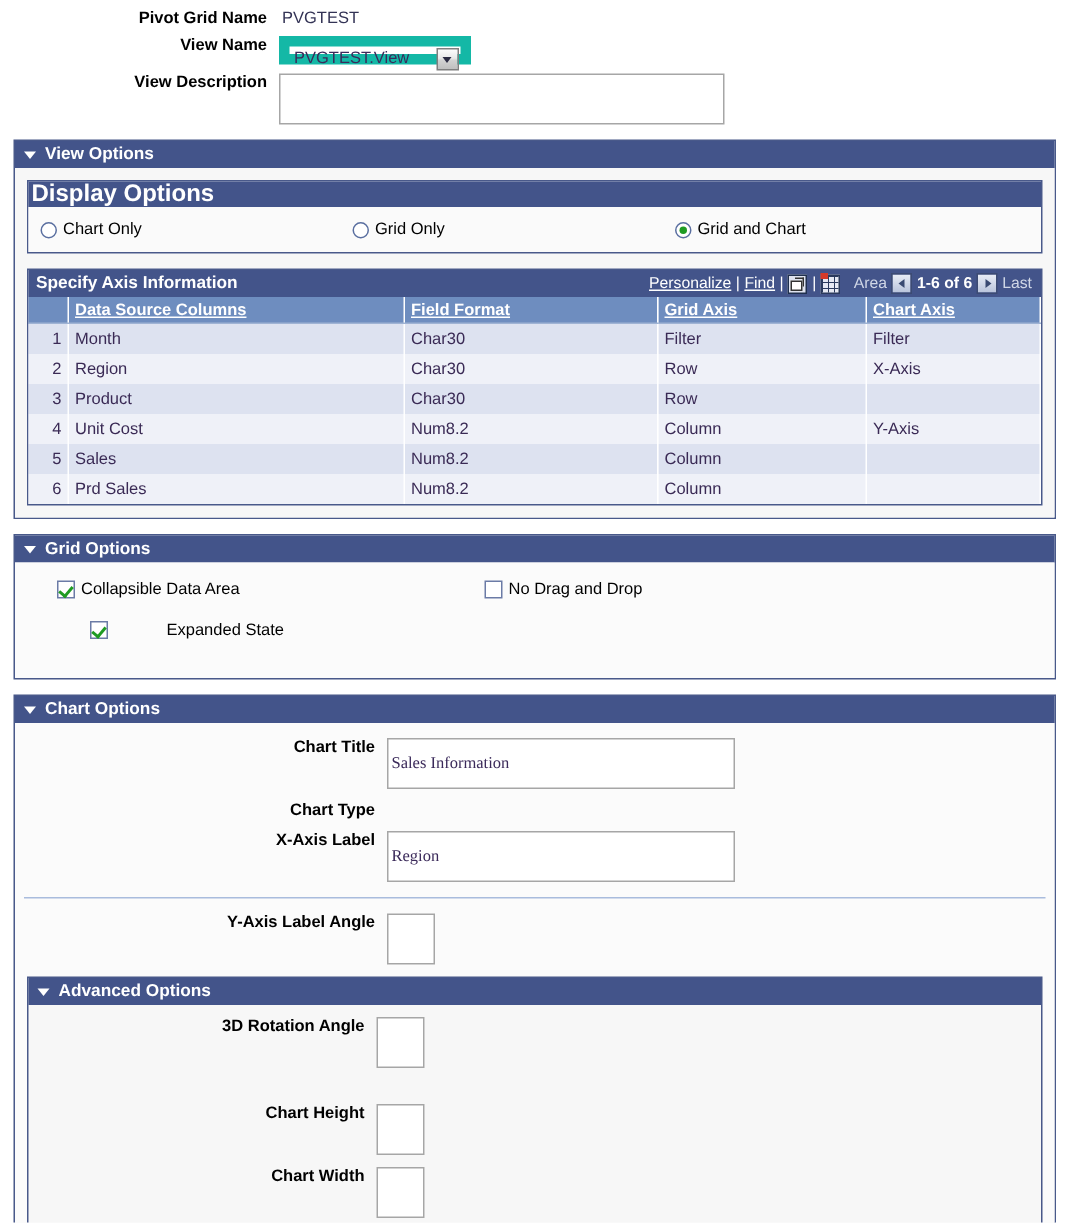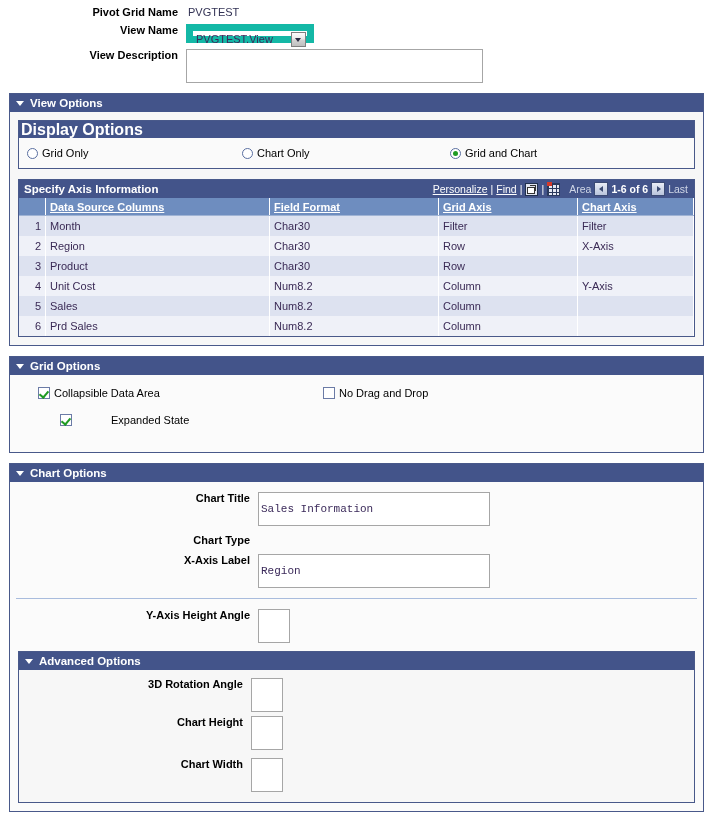--- a/index.html
+++ b/index.html
@@ -37,21 +37,21 @@
     white-space: nowrap;
   }
   .ro-value {
     font-size: 11px;
     color: #333355;
     padding-left: 2px;
   }
 
   
   .txt {
-    font-family: Liberation Mono, monospace;
+    font-family: Liberation Serif, serif;
     font-size: 11px;
     color: #3b2a5a;
     border: 1px solid #a6a6a6;
     background: #ffffff;
     height: 17px;
     line-height: 17px;
     padding: 16px 2px;
     box-sizing: border-box;
     outline: none;
   }
@@ -395,27 +395,27 @@
 <div class="group">
   <div class="group-header">
     <span class="caret"></span>
     <span>View Options</span>
   </div>
   <div class="group-body">
 
     <div class="subpanel">
       <div class="subpanel-header">Display Options</div>
       <div class="radio-row">
+        <div class="radio-item" style="width:208px;">
+          <span class="radio"></span>
+          <span class="lbl">Chart Only</span>
+        </div>
         <div class="radio-item" style="width:215px;">
           <span class="radio"></span>
           <span class="lbl">Grid Only</span>
-        </div>
-        <div class="radio-item" style="width:208px;">
-          <span class="radio"></span>
-          <span class="lbl">Chart Only</span>
         </div>
         <div class="radio-item">
           <span class="radio checked"></span>
           <span class="lbl">Grid and Chart</span>
         </div>
       </div>
     </div>
 
     <div class="grid-wrap" style="margin-top:10px;">
       <div class="grid-title-bar">
@@ -541,32 +541,32 @@
     <div class="form-row" style="margin-bottom:8px;">
       <div class="form-label" style="width:248px;">X-Axis Label</div>
       <input class="txt" style="width: 232px;" type="text" value="Region">
     </div>
 
 
     <hr class="hr-sep">
 
 
     <div class="form-row" style="margin-bottom:8px;">
-      <div class="form-label" style="width:248px;">Y-Axis Height Angle</div>
+      <div class="form-label" style="width:248px;">Y-Axis Label Angle</div>
       <input class="txt small" type="text" value="" style="">
     </div>
 
     <div class="adv-group" style="margin:4px 8px 2px 8px;">
       <div class="group-header">
         <span class="caret"></span>
         <span>Advanced Options</span>
       </div>
       <div class="adv-body">
 
-        <div class="form-row" style="margin-bottom:4px;">
+        <div class="form-row" style="margin-bottom:24px;">
           <div class="form-label" style="width:232px;">3D Rotation Angle</div>
           <input class="txt small" type="text" value="" style="">
         </div>
 
         <div class="form-row" style="margin-bottom:8px;">
           <div class="form-label" style="width:232px;">Chart Height</div>
           <input class="txt small" type="text" value="" style="">
         </div>
 
         <div class="form-row" style="margin-bottom:0;">

